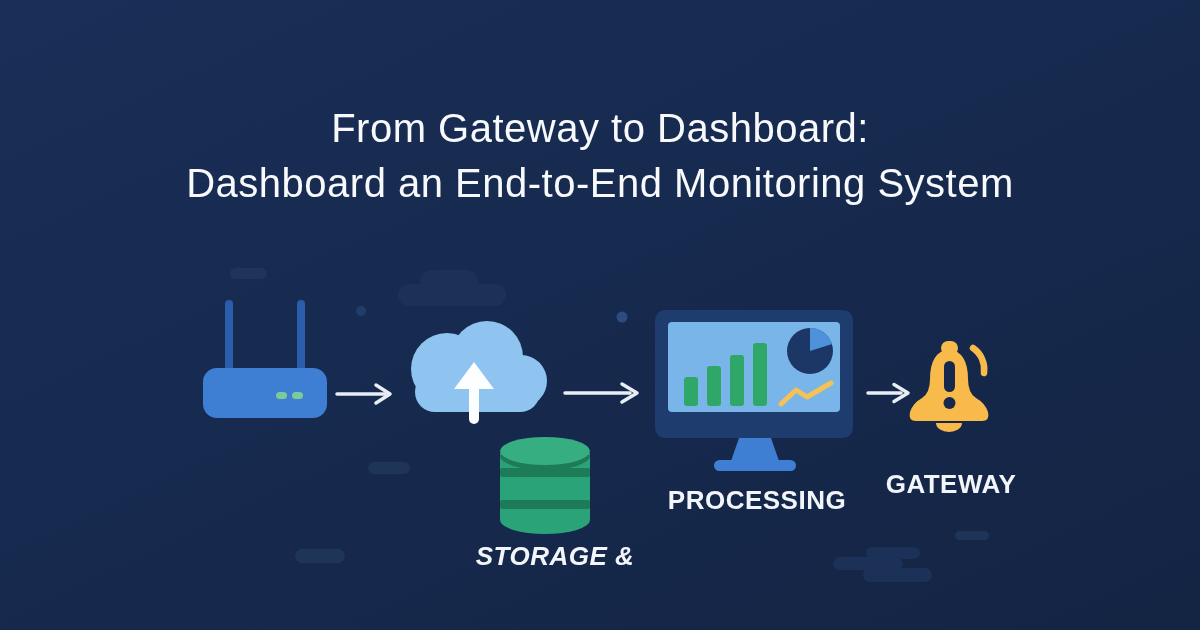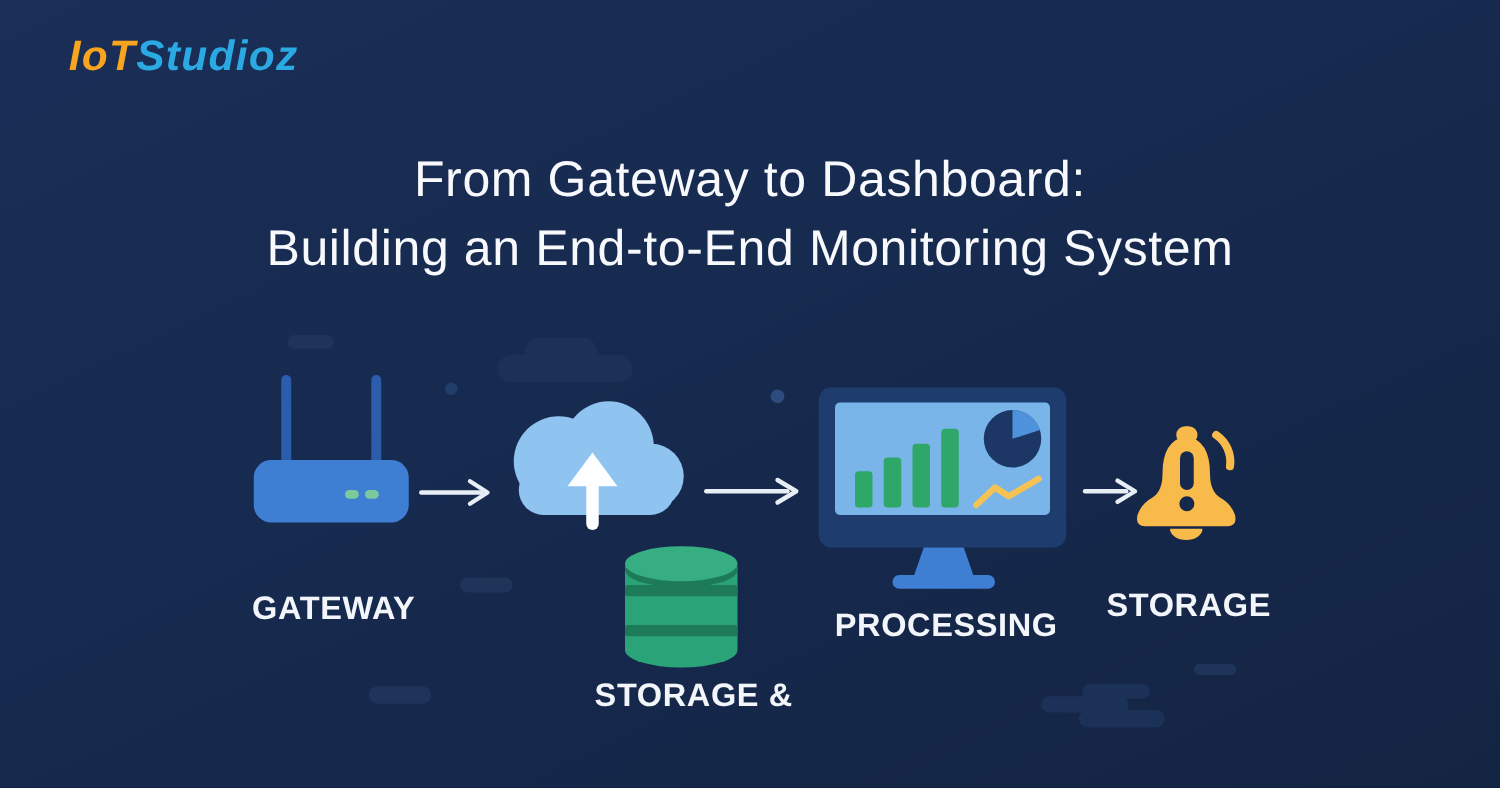--- a/index.html
+++ b/index.html
@@ -8,26 +8,26 @@
     background:linear-gradient(155deg,var(--bgLight,#1a2e57) 0%,var(--bg,#16294d) 55%,var(--bgDark,#142443) 100%);
     font-family:"Liberation Sans",sans-serif;
   }
   .abs{position:absolute;}
   
   .logo{left:55px;top:26px;font-size:34px;font-weight:bold;font-style:italic;letter-spacing:1px;white-space:nowrap;}
   .logo .p1{color:var(--logoOrange,#f7a41f);}
   .logo .p2{color:var(--logoBlue,#2ba9e2);}
   
   .title{left:0;top:101px;width:1200px;text-align:center;color:var(--titleText,#f7f9fc);
-         font-size:40px;line-height:55px;font-weight:400;letter-spacing:0.5px;margin-top:16px;}
+         font-size:40px;line-height:55px;font-weight:400;letter-spacing:0.5px;}
   
   .stage-label{width:220px;text-align:center;color:var(--labelText,#f2f5f9);
                font-size:26px;font-weight:bold;letter-spacing:0.5px;line-height:30px;}
   .lbl-gateway{left:157px;top:471px;}
-  .lbl-storage{left:445px;top:541px;}
+  .lbl-storage{left:445px;top:541px;font-style:italic;}
   .lbl-dashboard{left:647px;top:485px;}
   .lbl-alerts{left:841px;top:469px;}
   
   .f-router{fill:var(--routerBody,#3e7ed3);} .f-antenna{fill:var(--antenna,#2b5dac);}
   .f-led{fill:var(--led,#7cca9b);} .f-cloud{fill:var(--cloud,#8fc3f0);}
   .f-white{fill:var(--white,#fdfeff);}
   .f-db{fill:var(--db,#2ba378);} .f-dbdark{fill:var(--dbDark,#1e7b58);} .f-dbtop{fill:var(--dbTop,#36ae81);}
   .f-frame{fill:var(--frame,#1e3c6e);} .f-screen{fill:var(--screen,#79b5e9);}
   .f-bar{fill:var(--bar,#2ea768);} .f-pie{fill:var(--pie,#1c3765);} .f-slice{fill:var(--pieSlice,#4e92dc);}
   .s-chartline{stroke:var(--chartLine,#f6c253);fill:none;stroke-width:5;stroke-linecap:round;stroke-linejoin:round;}
@@ -36,27 +36,24 @@
   .f-bg{fill:var(--bg,#16294d);}
   .f-pill{fill:var(--decoPill,#1e3459);} .f-dcloud{fill:var(--decoCloud,#1c3157);}
   .f-dot1{fill:var(--dotDim,#213e6a);} .f-dot2{fill:var(--dotBright,#2c4c7e);}
   .s-arrow{stroke:var(--arrow,#e8eef6);fill:none;stroke-width:3.5;stroke-linecap:round;stroke-linejoin:round;}
 </style>
 </head>
 <body>
 
 <div class="page">
 
-  <div class="abs logo">
-    <span class="p1">IoT</span><span class="p2">Studioz</span>
-  </div>
 
   <div class="abs title">
     <div>From Gateway to Dashboard:</div>
-    <div>Building an End-to-End Monitoring System</div>
+    <div>Dashboard an End-to-End Monitoring System</div>
   </div>
 
   <svg class="abs" style="left:0;top:0;" width="1200" height="630" viewBox="0 0 1200 630">
 
     <g>
       <rect class="f-pill" x="230" y="268" width="37" height="11" rx="5.5"></rect>
       <circle class="f-dot1" cx="361" cy="311" r="5"></circle>
       <g>
         <rect class="f-dcloud" x="420" y="270" width="58" height="26" rx="12"></rect>
         <rect class="f-dcloud" x="398" y="284" width="108" height="22" rx="11"></rect>
@@ -137,20 +134,19 @@
     <g>
       <path class="s-bell" d="M973,348 A26,26 0 0 1 984,373"></path>
       <rect class="f-bell" x="941" y="341" width="17" height="14" rx="7"></rect>
       <path class="f-bell" d="M916,421 Q908,421 910,412 Q913,403 922,398 Q930,393 930,379 Q930,352 949,349 Q968,352 968,379 Q968,393 976,398 Q985,403 988,412 Q990,421 982,421 Z"></path>
       <path class="f-bell" d="M936,423 A13,9 0 0 0 962,423 Z"></path>
       <rect class="f-bg" x="944" y="361" width="11" height="31" rx="5.5"></rect>
       <circle class="f-bg" cx="949.5" cy="403" r="6"></circle>
     </g>
   </svg>
 
-  <div class="abs stage-label lbl-gateway">GATEWAY</div>
   <div class="abs stage-label lbl-storage">
     <div>STORAGE &amp;</div>
   </div>
   <div class="abs stage-label lbl-dashboard">PROCESSING</div>
-  <div class="abs stage-label lbl-alerts">STORAGE</div>
+  <div class="abs stage-label lbl-alerts">GATEWAY</div>
 
 </div>
 
 </body></html>

